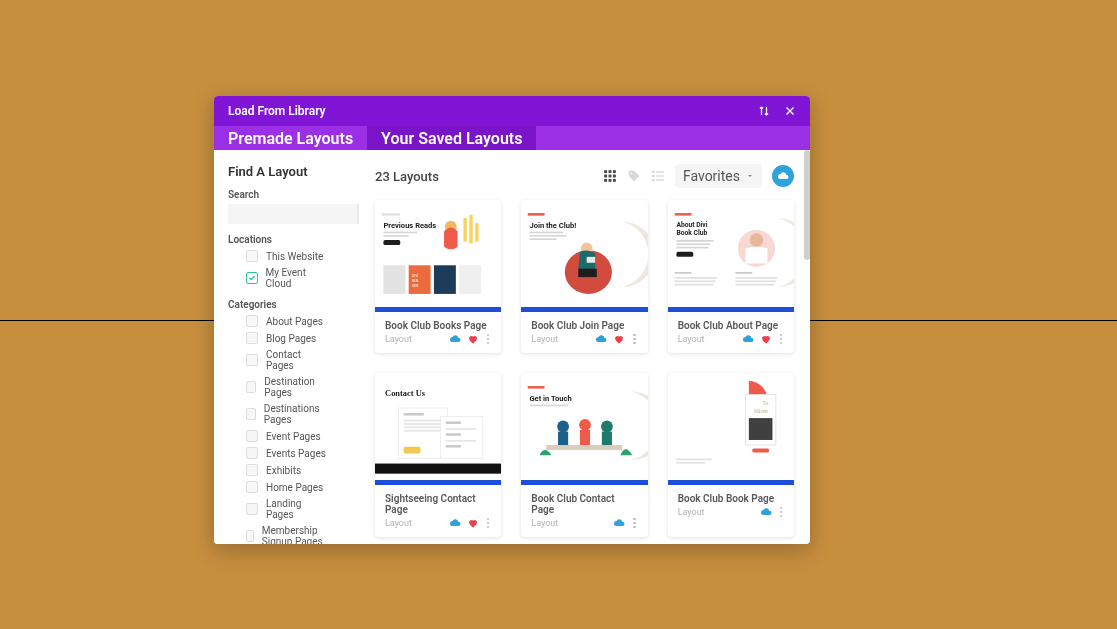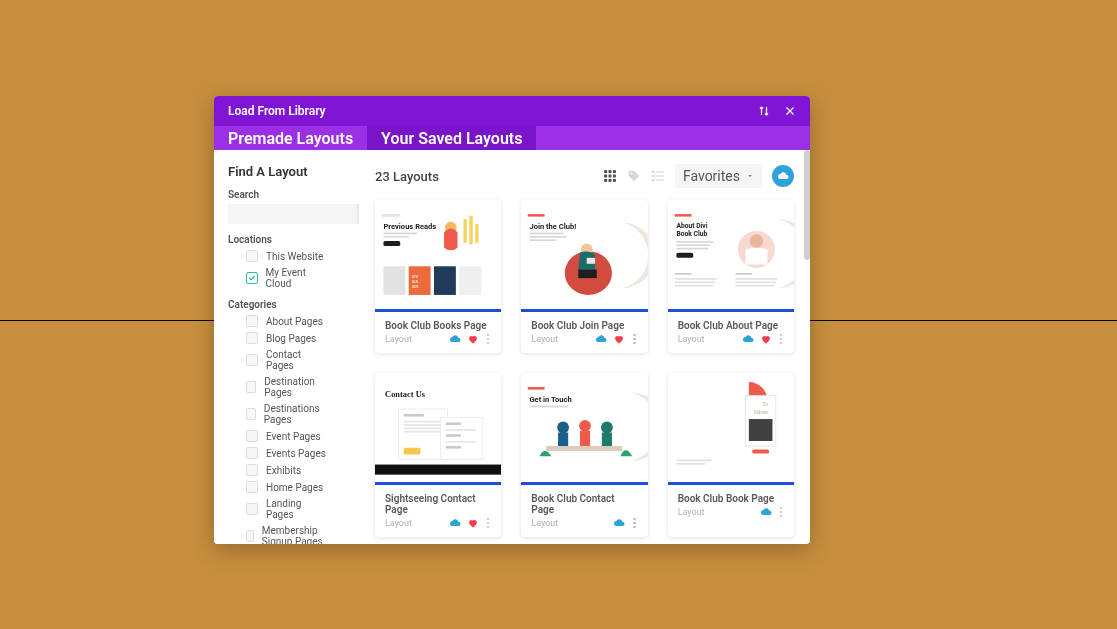--- a/index.html
+++ b/index.html
@@ -56,21 +56,21 @@
   }
   .sort-select svg { width: 8px; height: 8px; }
   .cloud-badge {
     width: 22px; height: 22px; border-radius: 50%; background: #2ea2db;
     display: flex; align-items: center; justify-content: center; color: #fff; cursor: pointer;
   }
   .cloud-badge svg { width: 12px; height: 12px; }
 
   .grid { display: grid; grid-template-columns: repeat(3, 1fr); gap: 20px; }
   .card { background: #fff; border-radius: 4px; box-shadow: 0 1px 4px rgba(0,0,0,0.12); overflow: hidden; }
-  .thumb { height: 112px; display: flex; align-items: center; position: relative; overflow: hidden; border-bottom: 3px solid #1d4ed8; }
+  .thumb { height: 112px; display: flex; align-items: center; position: relative; overflow: hidden; border-bottom: 5px solid #1d4ed8; }
   .thumb svg { width: 100%; height: 100%; display: block; }
   .card-meta { padding: 8px 10px 8px 10px; }
   .card-title { font-size: 10px; font-weight: 600; color: #5a5a5a; }
   .card-type-row { display: flex; align-items: center; justify-content: space-between; margin-top: 2px; }
   .card-type { font-size: 9px; color: #b2b2b2; }
   .card-icons { display: flex; align-items: center; gap: 6px; }
   .card-icons svg { width: 12px; height: 12px; }
   .dots { display: inline-flex; flex-direction: column; gap: 1.5px; cursor: pointer; padding: 0 2px; }
   .dots span { width: 2.5px; height: 2.5px; background: #bdbdbd; border-radius: 50%; }
 

